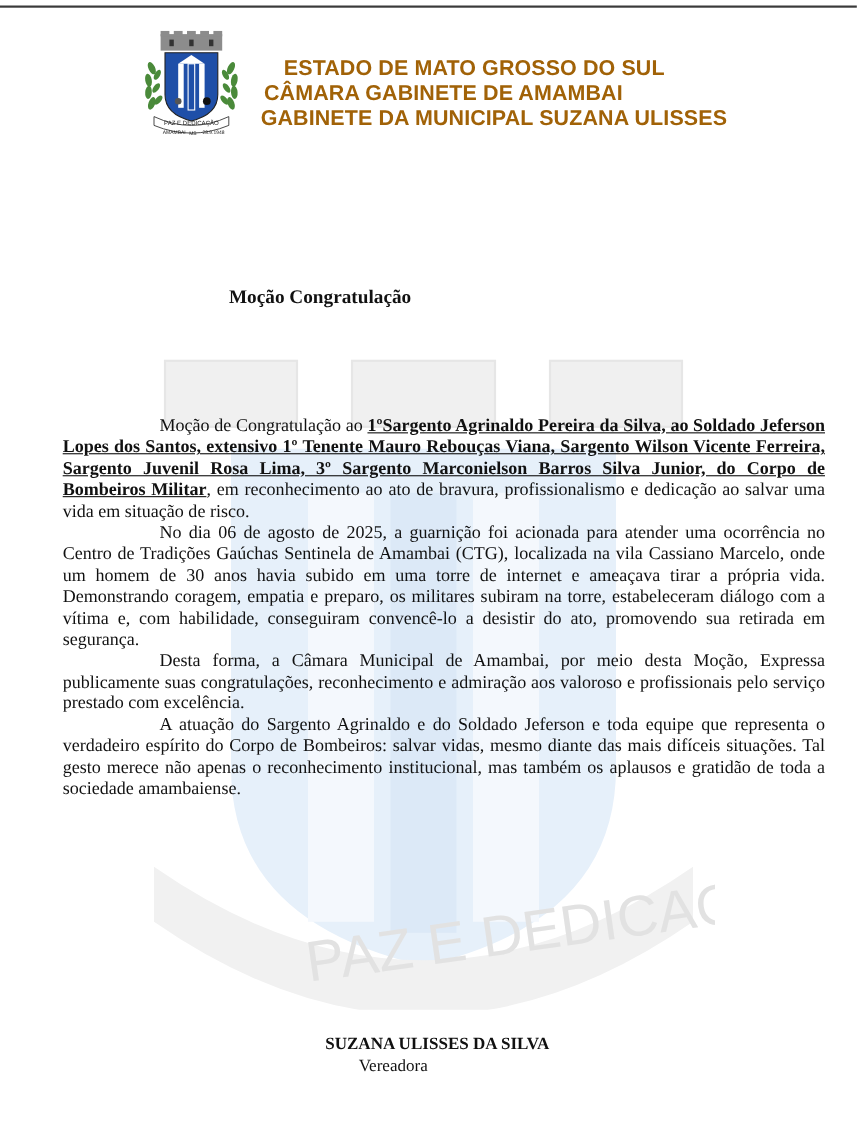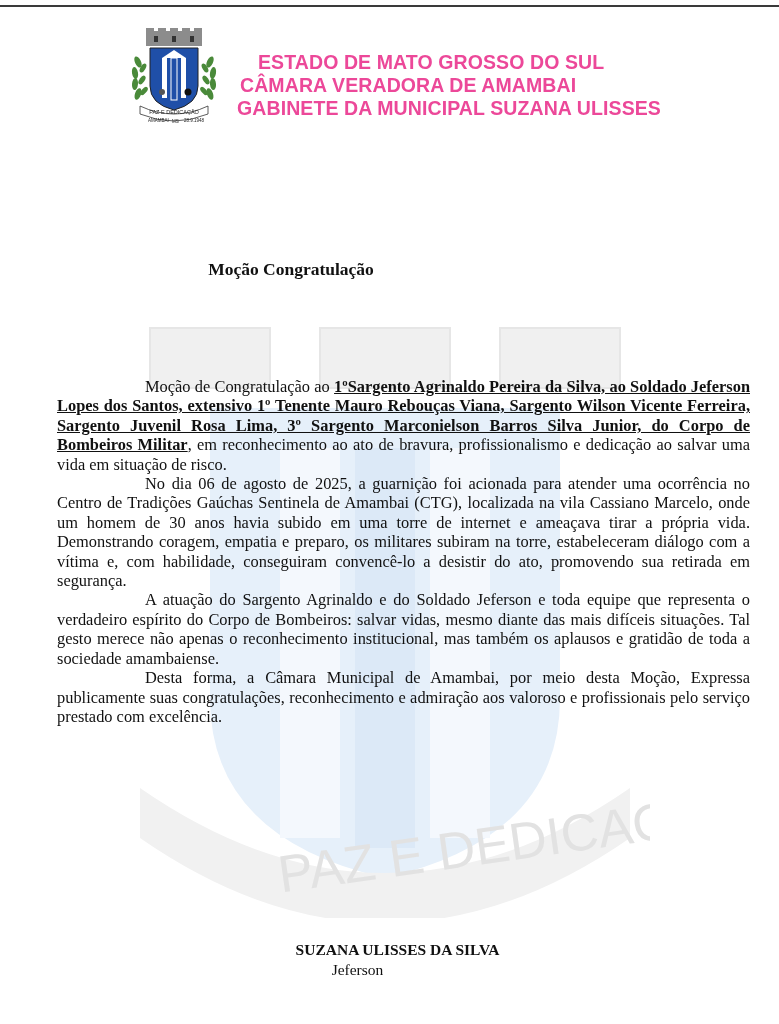--- a/index.html
+++ b/index.html
@@ -8,21 +8,21 @@
     font-family: "Liberation Serif", serif; color: #111111;
   }
   .top-rule {
     position: absolute; left: 0; top: 5px; width: 779px; height: 2px; background: #3a3a3a;
   }
   .crest {
     position: absolute; left: 128px; top: 28px; width: 92px; height: 96px;
   }
   .header-line {
     position: absolute; font-family: "Liberation Sans", sans-serif; font-weight: bold;
-    font-size: 19.5px; color: #ec4899; white-space: nowrap; letter-spacing: 0.1px;
+    font-size: 19.5px; color: #a16207; white-space: nowrap; letter-spacing: 0.1px;
   }
   .h1 { left: 258px; top: 51px; }
   .h2 { left: 240px; top: 74px; }
   .h3 { left: 237px; top: 97px; }
 
   .watermark {
     position: absolute; left: 120px; top: 318px; width: 530px; height: 600px; opacity: 1;
   }
 
   .title {
@@ -97,21 +97,21 @@
   <circle cx="60" cy="64" r="3.5" fill="#111"></circle>
 
   <path d="M12 78 Q46 94 80 78 L80 86 Q46 100 12 86 Z" fill="#ffffff" stroke="#333" stroke-width="0.8"></path>
   <text x="46" y="86" font-size="5.5" text-anchor="middle" font-family="Liberation Sans, sans-serif" fill="#222">PAZ E DEDICAÇÃO</text>
   <text x="20" y="94" font-size="4.5" font-family="Liberation Sans, sans-serif" fill="#222">AMAMBAI</text>
   <text x="44" y="95" font-size="4.5" font-family="Liberation Sans, sans-serif" fill="#222">MS</text>
   <text x="56" y="94" font-size="4.5" font-family="Liberation Sans, sans-serif" fill="#222">28.9.1948</text>
 </svg>
 
 <div class="header-line h1">ESTADO DE MATO GROSSO DO SUL</div>
-<div class="header-line h2">CÂMARA VERADORA DE AMAMBAI</div>
+<div class="header-line h2">CÂMARA GABINETE DE AMAMBAI</div>
 <div class="header-line h3">GABINETE DA MUNICIPAL SUZANA ULISSES</div>
 
 <svg class="watermark" viewBox="0 0 530 600">
   <g fill="#f0f0f0" stroke="#e6e6e6" stroke-width="2">
     <rect x="30" y="10" width="120" height="60"></rect>
     <rect x="200" y="10" width="130" height="60"></rect>
     <rect x="380" y="10" width="120" height="60"></rect>
   </g>
   <path d="M90 90 H440 V380 Q440 520 265 560 Q90 520 90 380 Z" fill="#e6f0fa"></path>
   <rect x="160" y="130" width="60" height="390" fill="#f4f8fd"></rect>
@@ -119,18 +119,18 @@
   <rect x="235" y="130" width="60" height="400" fill="#dce9f7"></rect>
   <path d="M20 470 Q265 640 510 470 L510 520 Q265 690 20 520 Z" fill="#f1f1f1"></path>
   <text x="160" y="560" font-size="52" fill="#e2e2e2" font-family="Liberation Sans, sans-serif" transform="rotate(-8 265 560)">PAZ E DEDICAÇÃO</text>
 </svg>
 
 <div class="title"><span>Moção Congratulação</span></div>
 
 <div class="body-text">
   <p><span>Moção de Congratulação ao </span><b>1ºSargento Agrinaldo Pereira da Silva, ao Soldado Jeferson Lopes dos Santos, extensivo 1º Tenente Mauro Rebouças Viana, Sargento Wilson Vicente Ferreira, Sargento Juvenil Rosa Lima, 3º Sargento Marconielson Barros Silva Junior, do Corpo de Bombeiros Militar</b><span>, em reconhecimento ao ato de bravura, profissionalismo e dedicação ao salvar uma vida em situação de risco.</span></p>
   <p>No dia 06 de agosto de 2025, a guarnição foi acionada para atender uma ocorrência no Centro de Tradições Gaúchas Sentinela de Amambai (CTG), localizada na vila Cassiano Marcelo, onde um homem de 30 anos havia subido em uma torre de internet e ameaçava tirar a própria vida. Demonstrando coragem, empatia e preparo, os militares subiram na torre, estabeleceram diálogo com a vítima e, com habilidade, conseguiram convencê-lo a desistir do ato, promovendo sua retirada em segurança.</p>
+  <p>Desta forma, a Câmara Municipal de Amambai, por meio desta Moção, Expressa publicamente suas congratulações, reconhecimento e admiração aos valoroso e profissionais pelo serviço prestado com excelência.</p>
   <p>A atuação do Sargento Agrinaldo e do Soldado Jeferson e toda equipe que representa o verdadeiro espírito do Corpo de Bombeiros: salvar vidas, mesmo diante das mais difíceis situações. Tal gesto merece não apenas o reconhecimento institucional, mas também os aplausos e gratidão de toda a sociedade amambaiense.</p>
-  <p>Desta forma, a Câmara Municipal de Amambai, por meio desta Moção, Expressa publicamente suas congratulações, reconhecimento e admiração aos valoroso e profissionais pelo serviço prestado com excelência.</p>
 </div>
 
 <div class="sig-name"><span>SUZANA ULISSES DA SILVA</span></div>
-<div class="sig-role"><span>Jeferson</span></div>
+<div class="sig-role"><span>Vereadora</span></div>
 
 </body></html>

